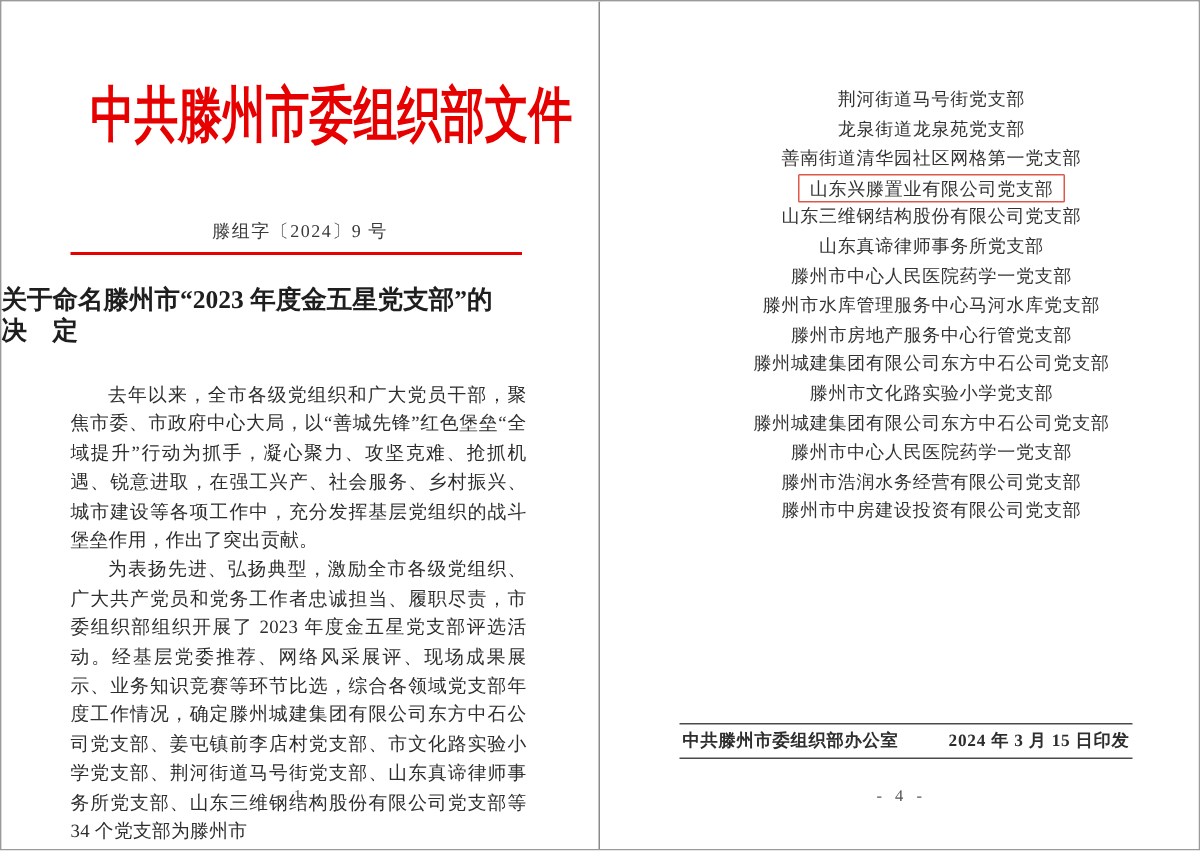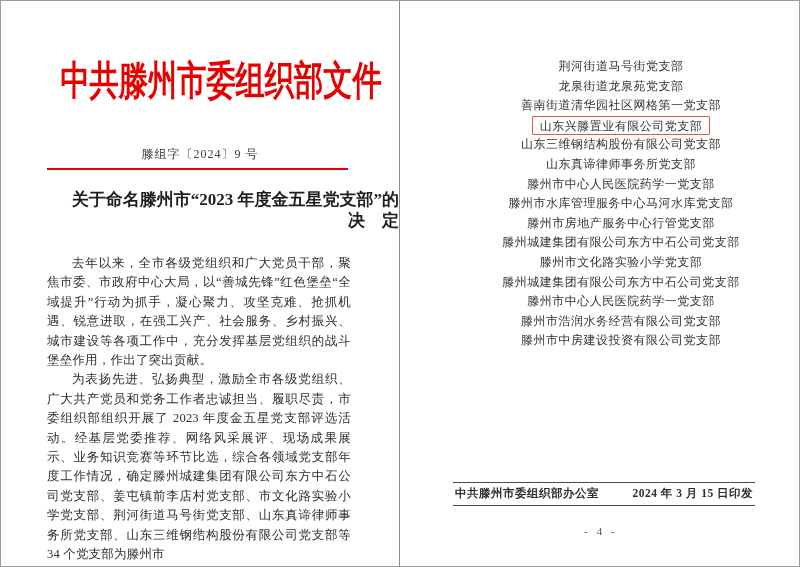--- a/index.html
+++ b/index.html
@@ -22,20 +22,21 @@
     width: 399px; height: 565px;
     border-right: 1px solid #8a8a8a;
     background: #ffffff;
   }
   .red-header-wrap {
     position: absolute;
     top: 56px; left: 0;
     width: 100%;
     text-align: center;
     white-space: nowrap;
+    font-family: Liberation Mono, monospace;
   }
   .red-header {
     display: inline-block;
     font-size: 40px;
     font-weight: bold;
     line-height: 48px;
     letter-spacing: 0px;
     transform: scaleX(0.73);
     transform-origin: center center;
     white-space: nowrap;
@@ -51,21 +52,21 @@
   }
   .red-rule {
     position: absolute;
     top: 167px; left: 46px;
     width: 301px; height: 2px;
   }
   .doc-title {
     position: absolute;
     top: 188px; left: 0;
     width: 100%;
-    text-align: right;
+    text-align: left;
     font-size: 17px;
     font-weight: bold;
     line-height: 21px;
     color: #1e1e1e;
   }
   .body-text {
     position: absolute;
     top: 253px; left: 46px;
     width: 304px;
     color: #2e2e2e;

